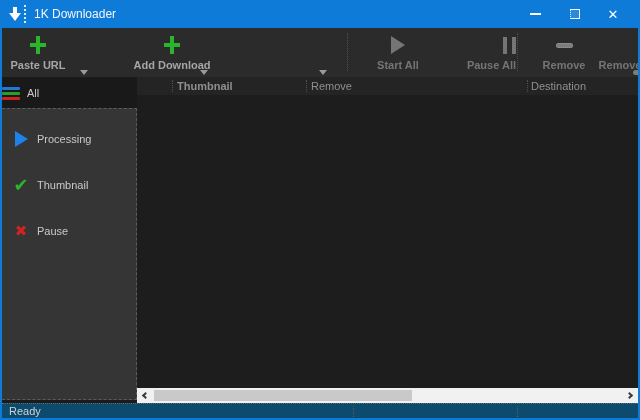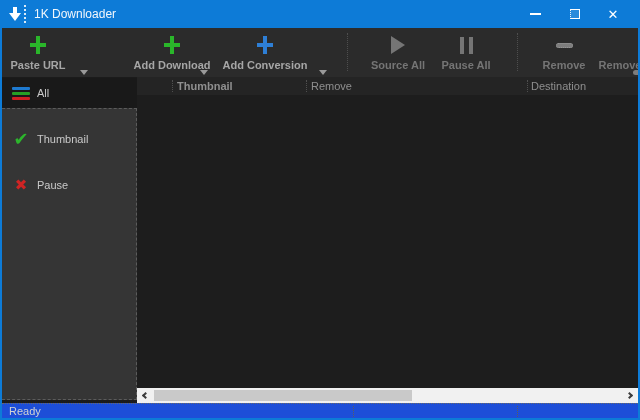--- a/index.html
+++ b/index.html
@@ -31,21 +31,21 @@
   .icon-plus{position:relative;width:16px;height:18px;}
   .icon-plus::before{content:"";position:absolute;left:6px;top:0;width:4px;height:18px;background:var(--c);}
   .icon-plus::after{content:"";position:absolute;left:0;top:7px;width:16px;height:4px;background:var(--c);}
   .icon-play-gray{width:0;height:0;border-top:9px solid transparent;border-bottom:9px solid transparent;border-left:14px solid #757575;}
   .icon-pause{display:flex;gap:5px;}
   .icon-pause i{display:block;width:4px;height:17px;background:#757575;}
   .icon-minus{width:17px;height:5px;border-radius:3px;background:#7d7d7d;border:1px dotted #9a9a9a;}
   .icon-frag{position:absolute;right:0;top:42px;width:5px;height:5px;background:#7d7d7d;border-radius:3px 0 0 3px;}
 
   
-  .side-all{position:absolute;left:2px;top:78px;width:135px;height:30px;background:#191919;display:flex;align-items:center;padding-left:10px;}
+  .side-all{position:absolute;left:2px;top:78px;width:135px;height:30px;background:#191919;display:flex;align-items:center;}
   .side-section{position:absolute;left:2px;top:108px;width:135px;height:292px;background:#353535;border-top:1px dashed #5c5c5c;border-right:1px dashed #5c5c5c;border-bottom:1px dashed #5c5c5c;padding-top:16px;display:flex;flex-direction:column;gap:18px;}
   .side-item{height:28px;display:flex;align-items:center;padding-left:10px;}
   .side-icon{width:18px;margin-right:7px;display:flex;align-items:center;justify-content:center;}
   .side-label{font-size:11px;color:#c9c9c9;}
   .icon-all{display:flex;flex-direction:column;gap:2px;width:18px;}
   .icon-all i{display:block;height:3px;border-radius:1px;}
   .icon-all .b1{background:#1e7ad0;} .icon-all .b2{background:#25a025;} .icon-all .b3{background:#cc2222;}
   .icon-play-blue{width:0;height:0;border-top:8px solid transparent;border-bottom:8px solid transparent;border-left:13px solid #1e82e8;}
   .icon-check{color:#2cb52c;font-size:18px;font-weight:bold;line-height:18px;font-family:"DejaVu Sans",sans-serif;}
   .icon-x{color:#cf2424;font-size:15px;font-weight:bold;line-height:15px;font-family:"DejaVu Sans",sans-serif;}
@@ -57,21 +57,21 @@
   .main-content{position:absolute;left:137px;top:95px;width:501px;height:293px;background:#1d1d1d;}
 
   
   .hscroll{position:absolute;left:137px;top:388px;width:501px;height:15px;background:#f1f1f1;}
   .hthumb{position:absolute;left:17px;top:2px;width:258px;height:11px;background:#c9c9c9;}
   .chev{position:absolute;top:5px;width:5px;height:5px;border-left:2px solid #3c3c3c;border-bottom:2px solid #3c3c3c;}
   .chev-l{left:6px;transform:rotate(45deg);}
   .chev-r{right:6px;transform:rotate(225deg);}
 
   
-  .statusbar{position:absolute;left:2px;top:403px;width:636px;height:15px;background:#1d4ed8;border-top:1px dotted #6a6a6a;display:flex;align-items:center;}
+  .statusbar{position:absolute;left:2px;top:403px;width:636px;height:15px;background:#0c4a6e;border-top:1px dotted #6a6a6a;display:flex;align-items:center;}
   .status-text{margin-left:7px;font-size:11px;color:#d2d2d2;}
   .ssep{position:absolute;top:2px;height:11px;width:0;border-left:1px dotted #5c5c5c;}
 
   
   .wb{position:absolute;background:#0d7bd7;}
   .wb-l{left:0;top:28px;width:2px;height:392px;}
   .wb-r{left:638px;top:28px;width:2px;height:392px;}
   .wb-b{left:0;top:418px;width:640px;height:2px;}
 </style>
 </head>
@@ -113,39 +113,33 @@
     <div class="tbtn" style="left:101px;width:76px;margin-left:31px;">
       <span class="ibox">
           <span class="icon-plus" style="--c:#2ab62a"></span>
         </span>
       <span class="tlabel">Add Download</span>
     </div>
     <div class="tarrow" style="left:192px;">
         <span class="dd"></span>
       </div>
 
-    <div class="tbtn" style="left:220px;width:86px;">
-      <span class="ibox">
-          <span class="icon-plus" style="--c:#2e7fd6"></span>
-        </span>
-      <span class="tlabel">Add Conversion</span>
-    </div>
     <div class="tarrow" style="left:311px;">
         <span class="dd"></span>
       </div>
 
     <div class="tsep" style="left:345px;"></div>
 
     <div class="tbtn disabled" style="left:360px;width:72px;">
       <span class="ibox">
           <span class="icon-play-gray"></span>
         </span>
-      <span class="tlabel">Source All</span>
-    </div>
-    <div class="tbtn disabled" style="left:430px;width:68px;">
+      <span class="tlabel">Start All</span>
+    </div>
+    <div class="tbtn disabled" style="left:446px;width:68px;align-items:flex-end;">
       <span class="ibox">
           <span class="icon-pause">
             <i></i>
             <i></i>
           </span>
         </span>
       <span class="tlabel">Pause All</span>
     </div>
 
     <div class="tsep" style="left:515px;"></div>
@@ -167,20 +161,26 @@
     <span class="side-icon">
         <span class="icon-all">
           <i class="b1"></i>
           <i class="b2"></i>
           <i class="b3"></i>
         </span>
       </span>
     <span class="side-label">All</span>
   </div>
   <div class="side-section">
+    <div class="side-item">
+      <span class="side-icon">
+          <span class="icon-play-blue"></span>
+        </span>
+      <span class="side-label">Processing</span>
+    </div>
     <div class="side-item">
       <span class="side-icon icon-check">✔</span>
       <span class="side-label">Thumbnail</span>
     </div>
     <div class="side-item">
       <span class="side-icon icon-x">✖</span>
       <span class="side-label">Pause</span>
     </div>
   </div>
 

